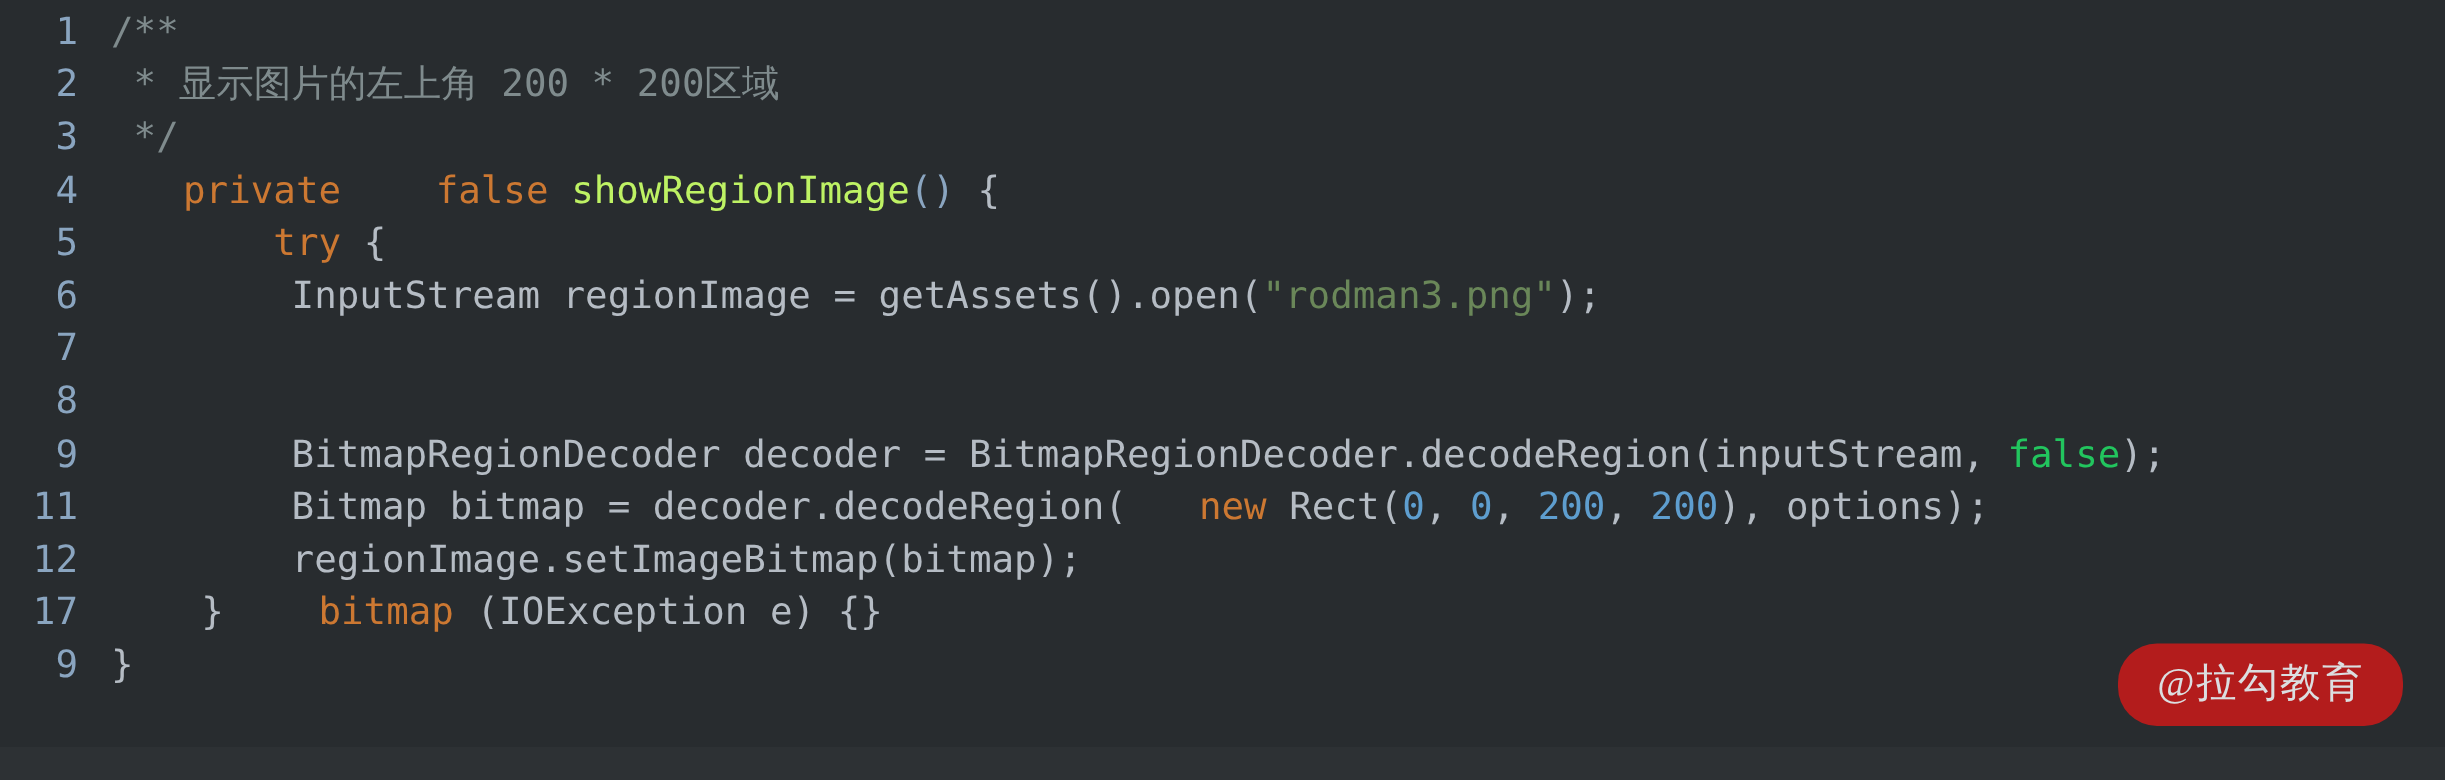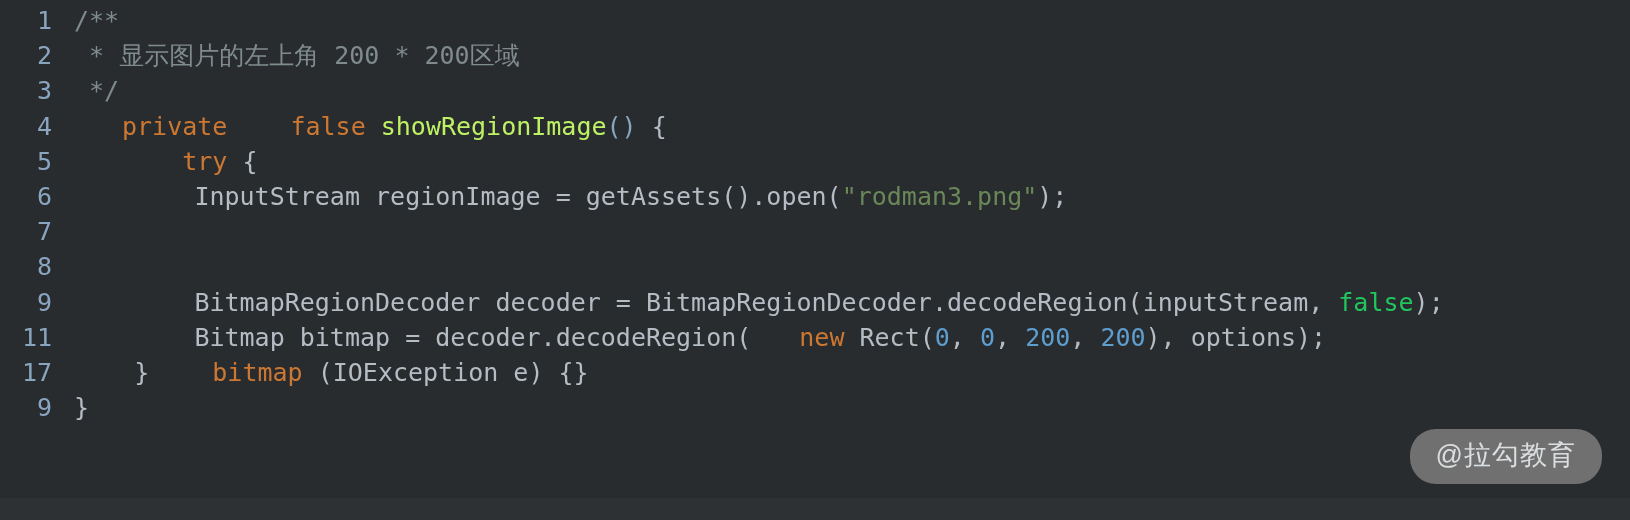--- a/index.html
+++ b/index.html
@@ -60,25 +60,25 @@
     left: 0;
     bottom: 0;
     width: 1630px;
     height: 22px;
     background: #2d3134;
   }
   #watermark {
     position: absolute;
     right: 28px;
     bottom: 36px;
-    background: #737373;
+    background: #b91c1c;
     border-radius: 26px;
     padding: 9px 26px 11px 26px;
     color: #e3e6e8;
-    font-family: Liberation Sans, sans-serif;
+    font-family: Liberation Serif, serif;
     font-size: 27px;
     letter-spacing: 1px;
     opacity: 0.96;
     white-space: nowrap;
   }
 </style>
 </head>
 <body>
 
 <div id="editor">
@@ -87,20 +87,21 @@
       <div class="code-line"><span class="gutter-num">1</span><span class="line-content"><span class="tok-comment">/**</span></span></div>
       <div class="code-line"><span class="gutter-num">2</span><span class="line-content"><span class="tok-comment"> * 显示图片的左上角 200 * 200区域</span></span></div>
       <div class="code-line"><span class="gutter-num">3</span><span class="line-content"><span class="tok-comment"> */</span></span></div>
       <div class="code-line"><span class="gutter-num">4</span><span class="line-content"><span class="tok-keyword">private</span><span class="tok-plain"> </span><span class="tok-keyword">false</span><span class="tok-plain"> </span><span class="tok-method">showRegionImage</span><span class="tok-paren">()</span><span class="tok-plain"> {</span></span></div>
       <div class="code-line"><span class="gutter-num">5</span><span class="line-content"><span class="tok-plain">    </span><span class="tok-keyword">try</span><span class="tok-plain"> {</span></span></div>
       <div class="code-line"><span class="gutter-num">6</span><span class="line-content"><span class="tok-plain">        InputStream regionImage = getAssets().open(</span><span class="tok-string">"rodman3.png"</span><span class="tok-plain">);</span></span></div>
       <div class="code-line"><span class="gutter-num">7</span><span class="line-content"><span class="tok-plain"></span></span></div>
       <div class="code-line"><span class="gutter-num">8</span><span class="line-content"><span class="tok-plain">        </span></span></div>
       <div class="code-line"><span class="gutter-num">9</span><span class="line-content"><span class="tok-plain">        BitmapRegionDecoder decoder = BitmapRegionDecoder.decodeRegion(inputStream, </span><span class="tok-const">false</span><span class="tok-plain">);</span></span></div>
       <div class="code-line"><span class="gutter-num">11</span><span class="line-content"><span class="tok-plain">        Bitmap bitmap = decoder.decodeRegion(</span><span class="tok-keyword">new</span><span class="tok-plain"> Rect(</span><span class="tok-number">0</span><span class="tok-plain">, </span><span class="tok-number">0</span><span class="tok-plain">, </span><span class="tok-number">200</span><span class="tok-plain">, </span><span class="tok-number">200</span><span class="tok-plain">), options);</span></span></div>
+      <div class="code-line"><span class="gutter-num">12</span><span class="line-content"><span class="tok-plain">        regionImage.setImageBitmap(bitmap);</span></span></div>
       <div class="code-line"><span class="gutter-num">17</span><span class="line-content"><span class="tok-plain">    } </span><span class="tok-keyword">bitmap</span><span class="tok-plain"> (IOException e) {}</span></span></div>
       <div class="code-line"><span class="gutter-num">9</span><span class="line-content"><span class="tok-plain">}</span></span></div>
     </div>
 
   <div id="bottom-bar"></div>
 
   <div id="watermark">@拉勾教育</div>
 
 </div>
 

